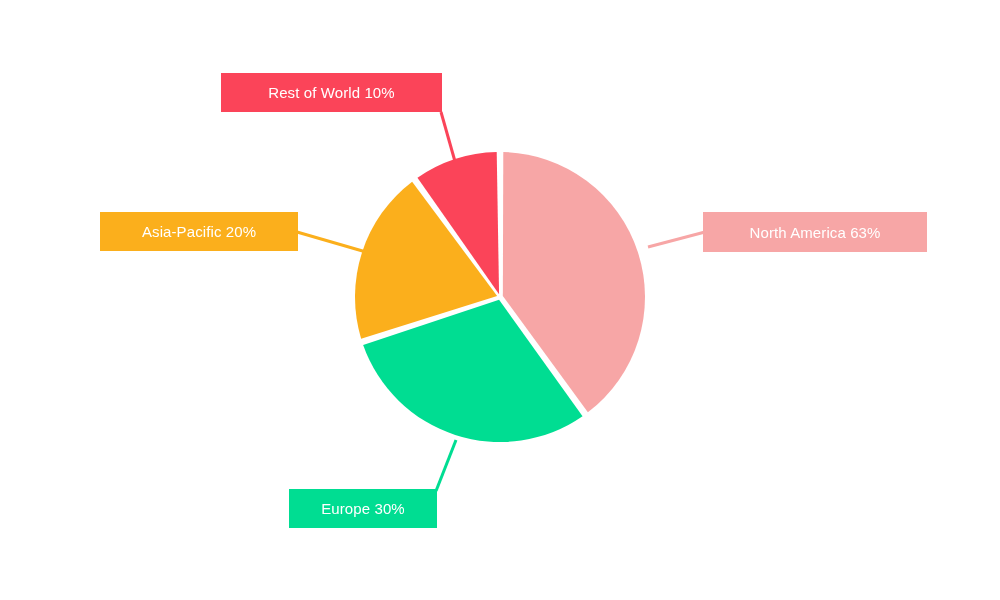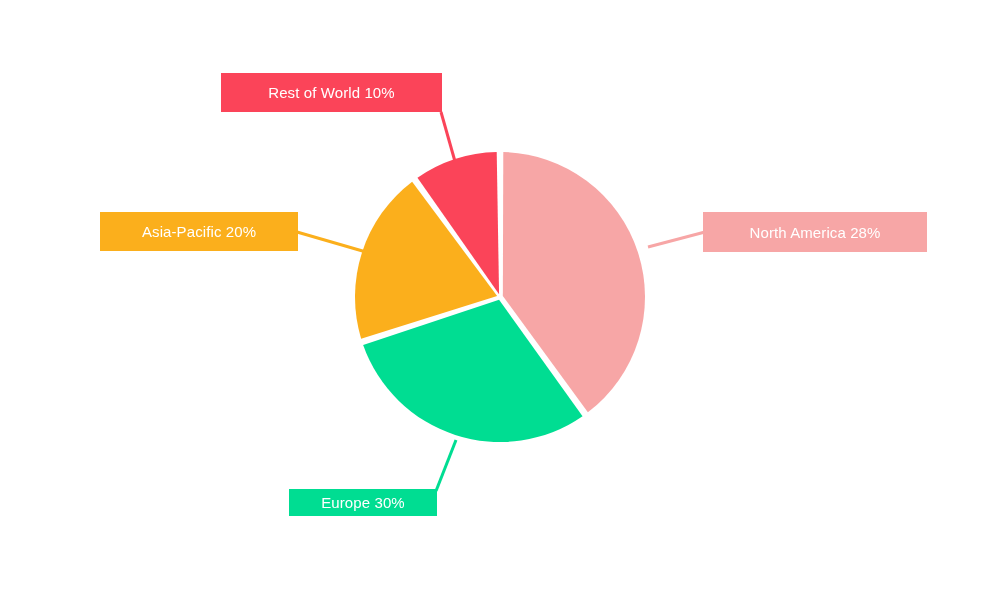--- a/index.html
+++ b/index.html
@@ -56,23 +56,23 @@
       </g>
     <g id="pie-slices">
         <path d="M 502.85 296.07 L 503.29 152.04 A 145 145 0 0 1 587.87 412.34 Z" fill="#f7a6a6"></path>
         <path d="M 499.07 299.85 L 582.55 416.21 A 145 145 0 0 1 363.15 344.92 Z" fill="#00dd92"></path>
         <path d="M 497.15 296.07 L 361.12 338.67 A 145 145 0 0 1 412.13 181.66 Z" fill="#fbaf1c"></path>
         <path d="M 499.07 294.15 L 417.45 177.79 A 145 145 0 0 1 496.71 152.04 Z" fill="#fb4459"></path>
       </g>
   </svg>
 
   <div class="slice-label" id="label-0" style="left: 703px; top: 212px; width: 224px; height: 40px; background: rgb(247, 166, 166); color: rgb(255, 255, 255);">
-    <span>North America 28%</span>
+    <span>North America 63%</span>
   </div>
-  <div class="slice-label" id="label-1" style="left: 289px; top: 489px; width: 148px; height: 27px; background: rgb(0, 221, 146); color: rgb(255, 255, 255);">
+  <div class="slice-label" id="label-1" style="left: 289px; top: 489px; width: 148px; height: 39px; background: rgb(0, 221, 146); color: rgb(255, 255, 255);">
     <span>Europe 30%</span>
   </div>
   <div class="slice-label" id="label-2" style="left: 100px; top: 212px; width: 198px; height: 39px; background: rgb(251, 175, 28); color: rgb(255, 255, 255);">
     <span>Asia-Pacific 20%</span>
   </div>
   <div class="slice-label" id="label-3" style="left: 221px; top: 73px; width: 221px; height: 39px; background: rgb(251, 68, 89); color: rgb(255, 255, 255);">
     <span>Rest of World 10%</span>
   </div>
 
 </div>

